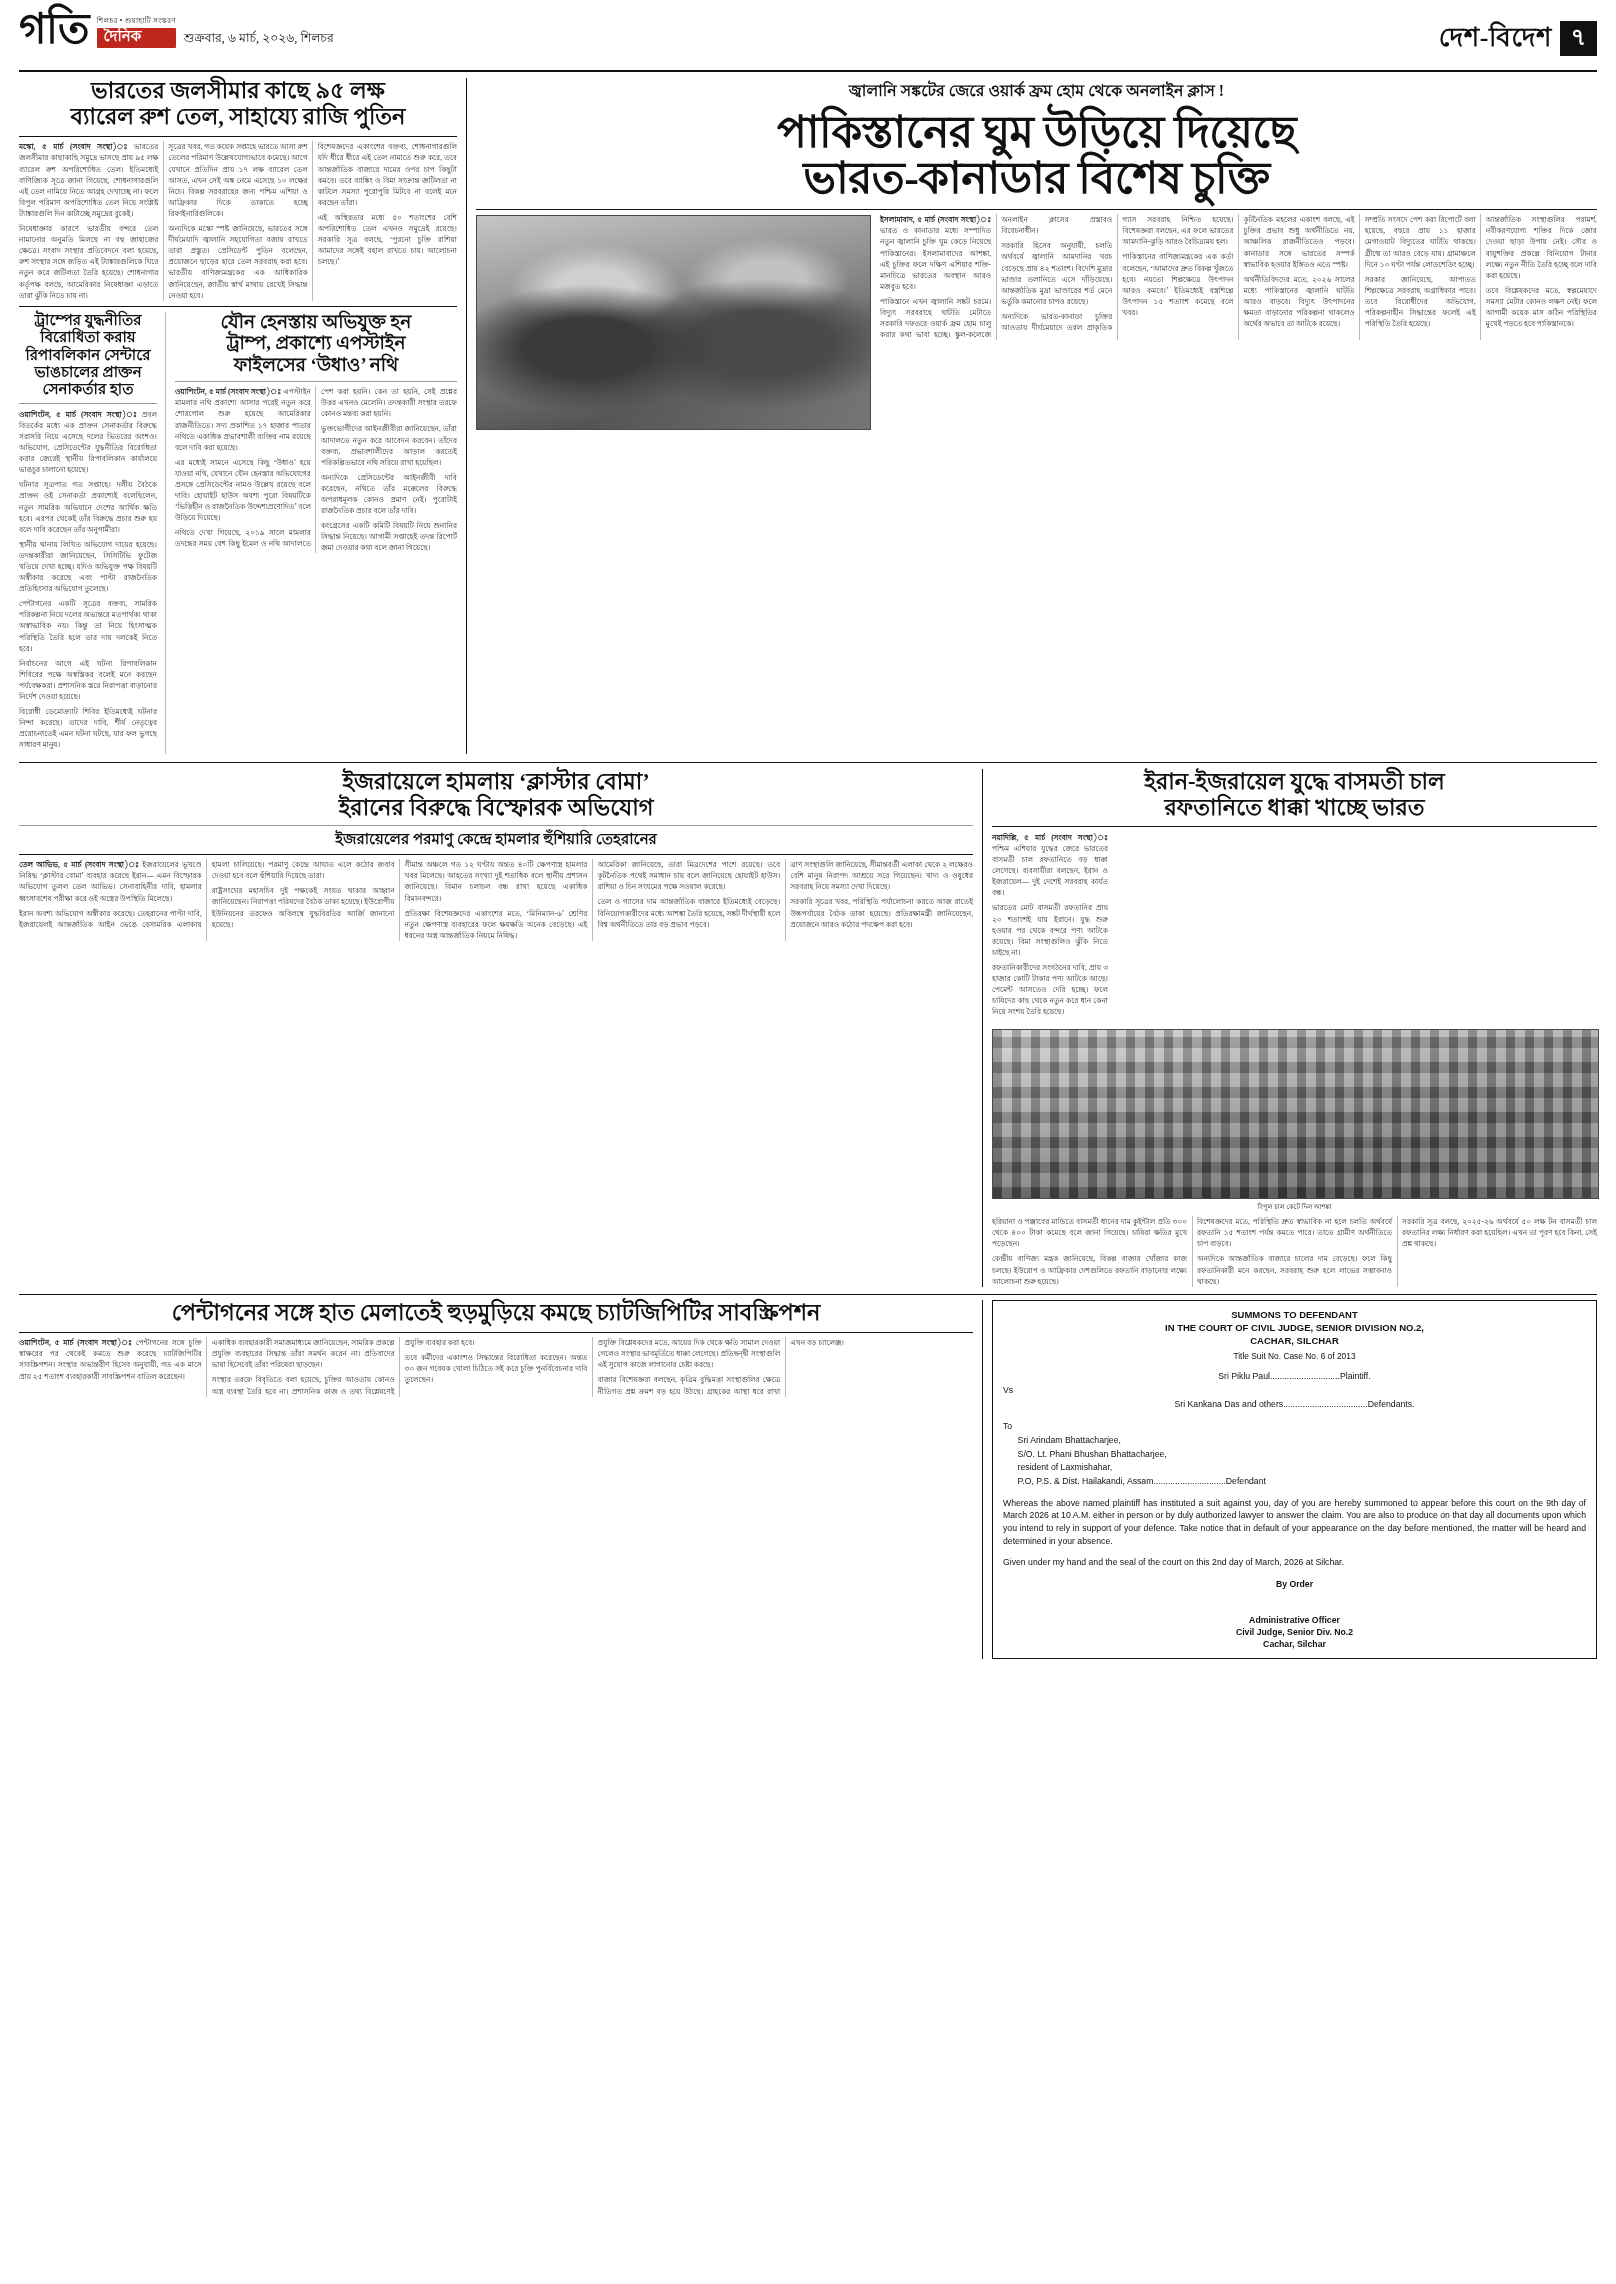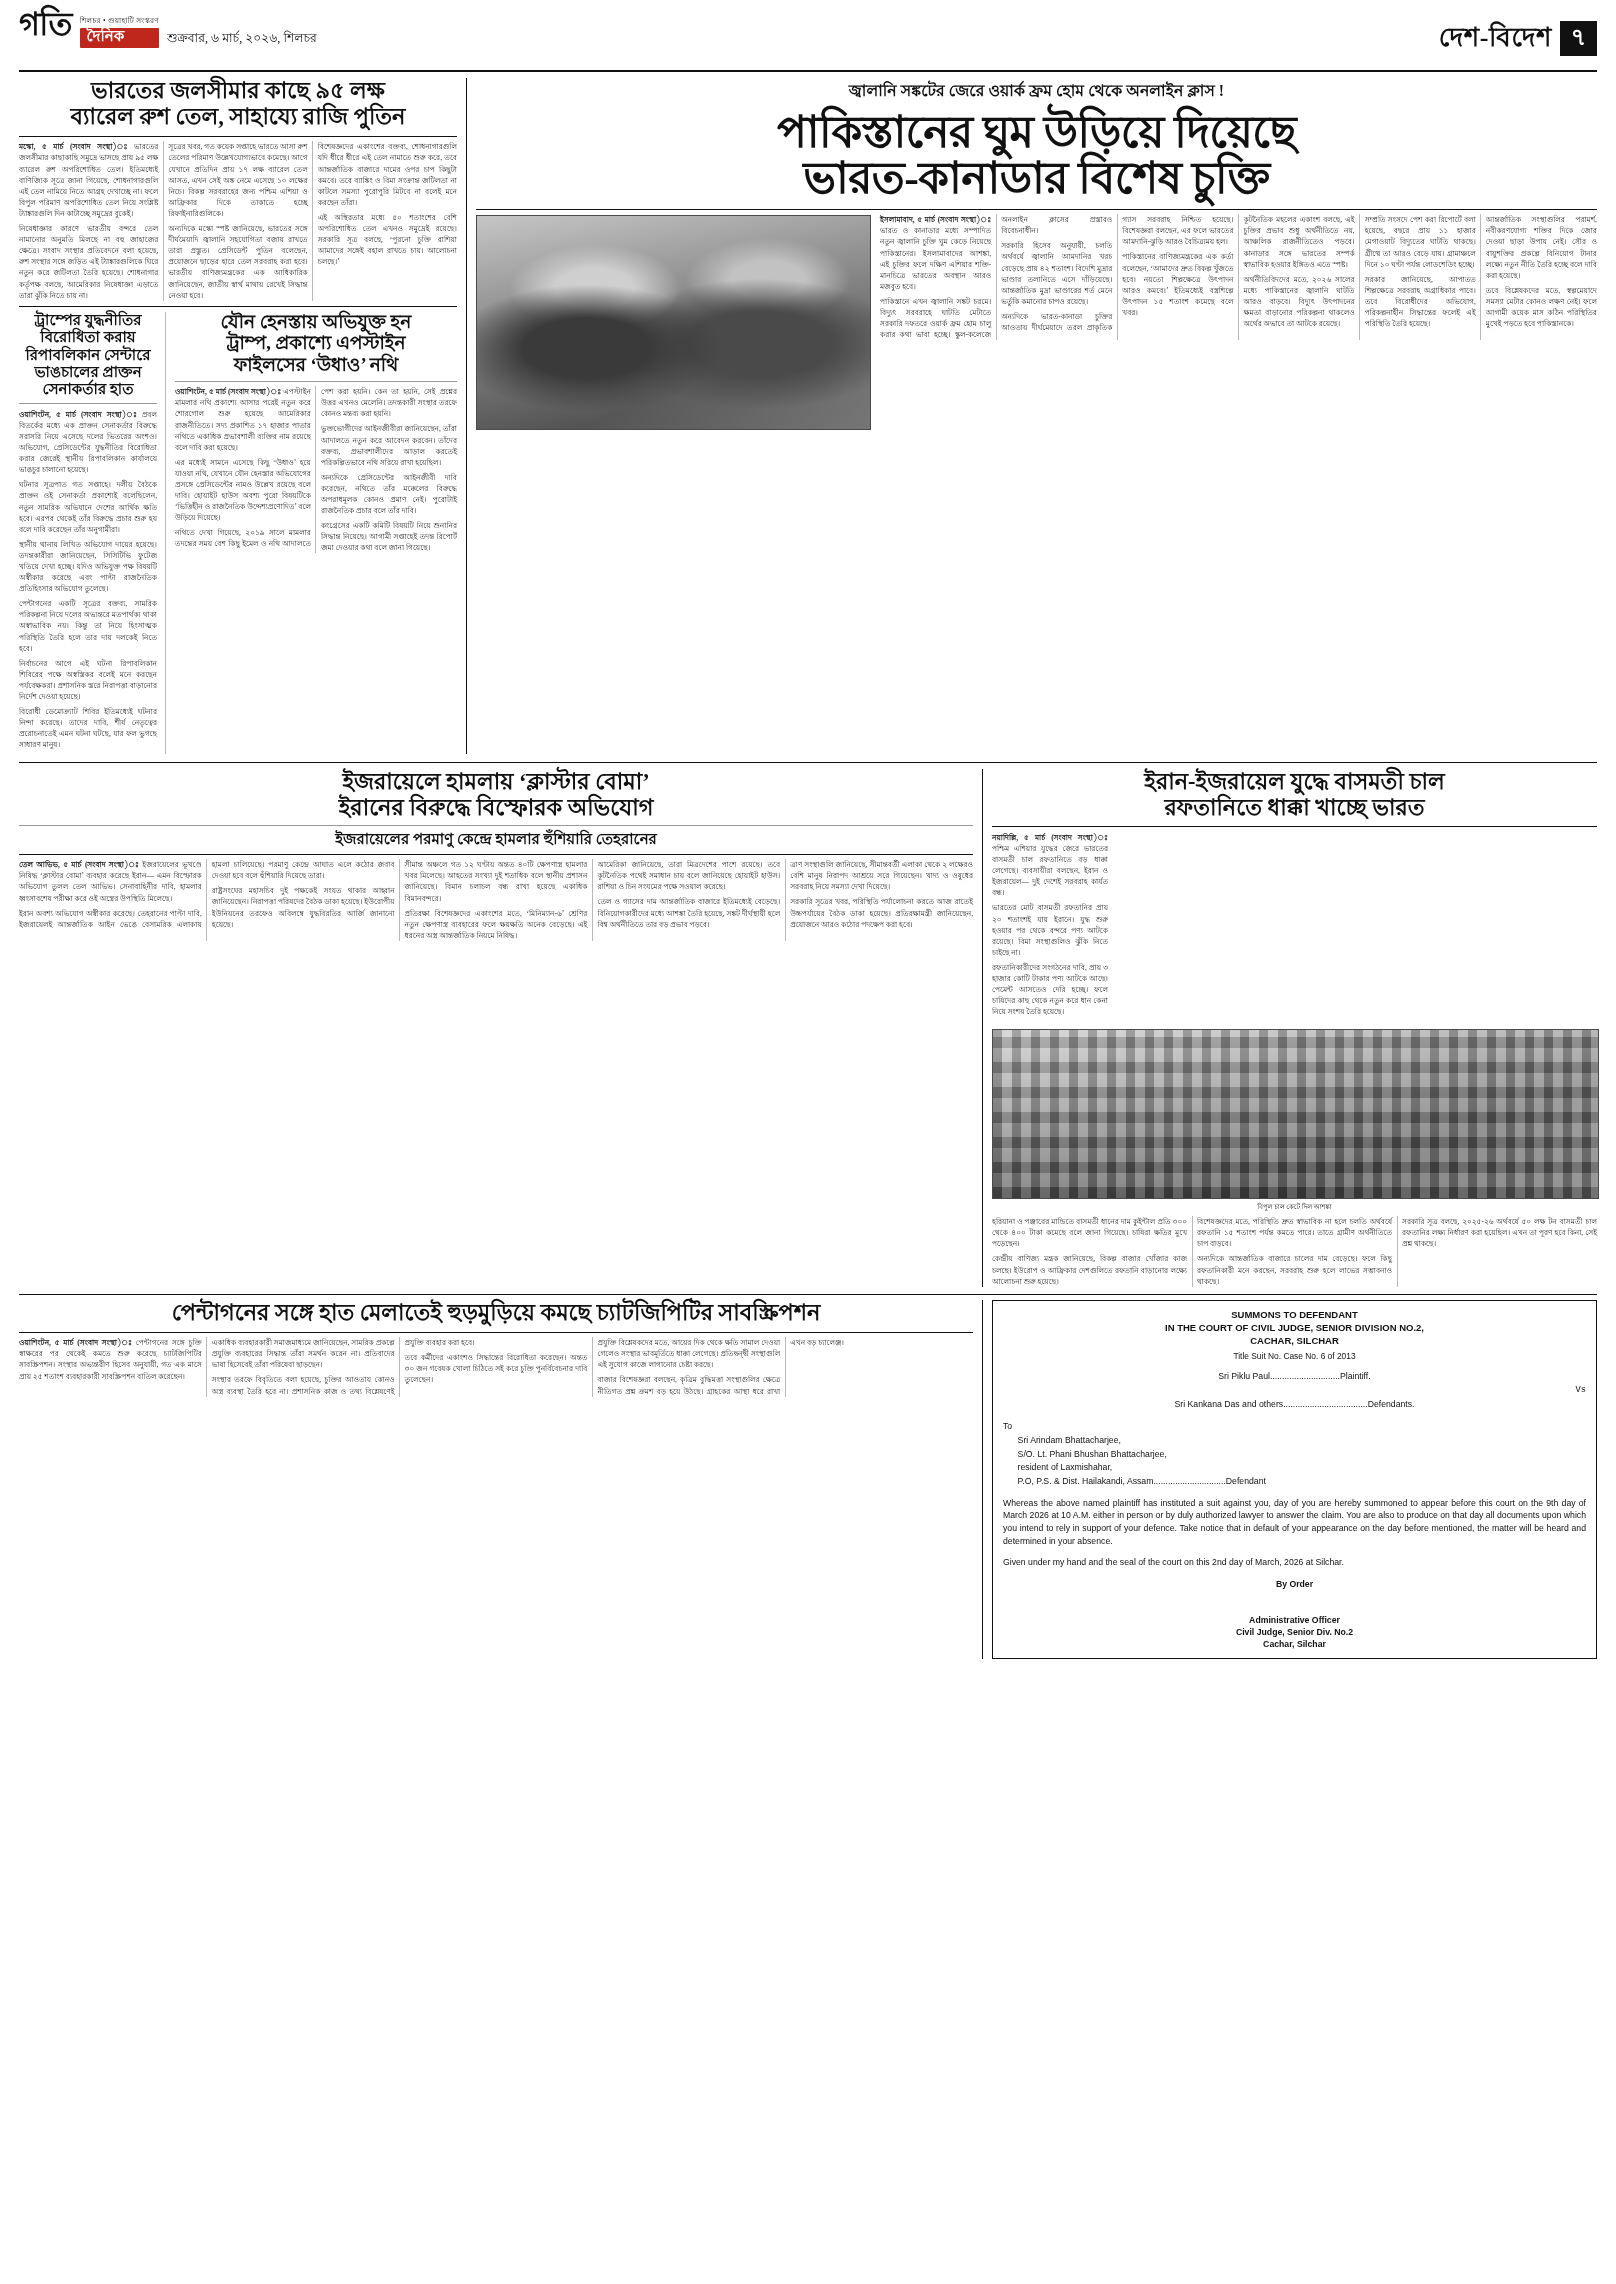--- a/index.html
+++ b/index.html
@@ -31,21 +31,21 @@
     padding-bottom: 5.6px;
     height: 54px;
   }
   .masthead-left {
     display: flex;
     align-items: flex-start;
     gap: 7.9px;
   }
   .logo-word {
     font-family: "Liberation Serif", serif;
-    font-size: 32px;
+    font-size: 42px;
     font-weight: bold;
     line-height: 0.92;
     letter-spacing: -0.6px;
   }
   .logo-stack {
     display: flex;
     flex-direction: column;
     gap: 1.7px;
     padding-top: 4.5px;
   }
@@ -233,23 +233,22 @@
   .notice .n-sub {
     text-align: center;
     font-size: 8.4px;
     margin-top: 2.8px;
   }
   .notice .n-party {
     text-align: center;
     margin-top: 7.9px;
   }
   .notice .n-vs {
-    text-align: right;
+    text-align: left;
     margin: 1.1px 0;
-    font-family: Liberation Mono, monospace;
   }
   .notice .n-to {
     margin-top: 10px;
   }
   .notice .n-addr {
     margin-left: 14.6px;
     margin-top: 1.1px;
   }
   .notice .n-body {
     margin-top: 9px;

